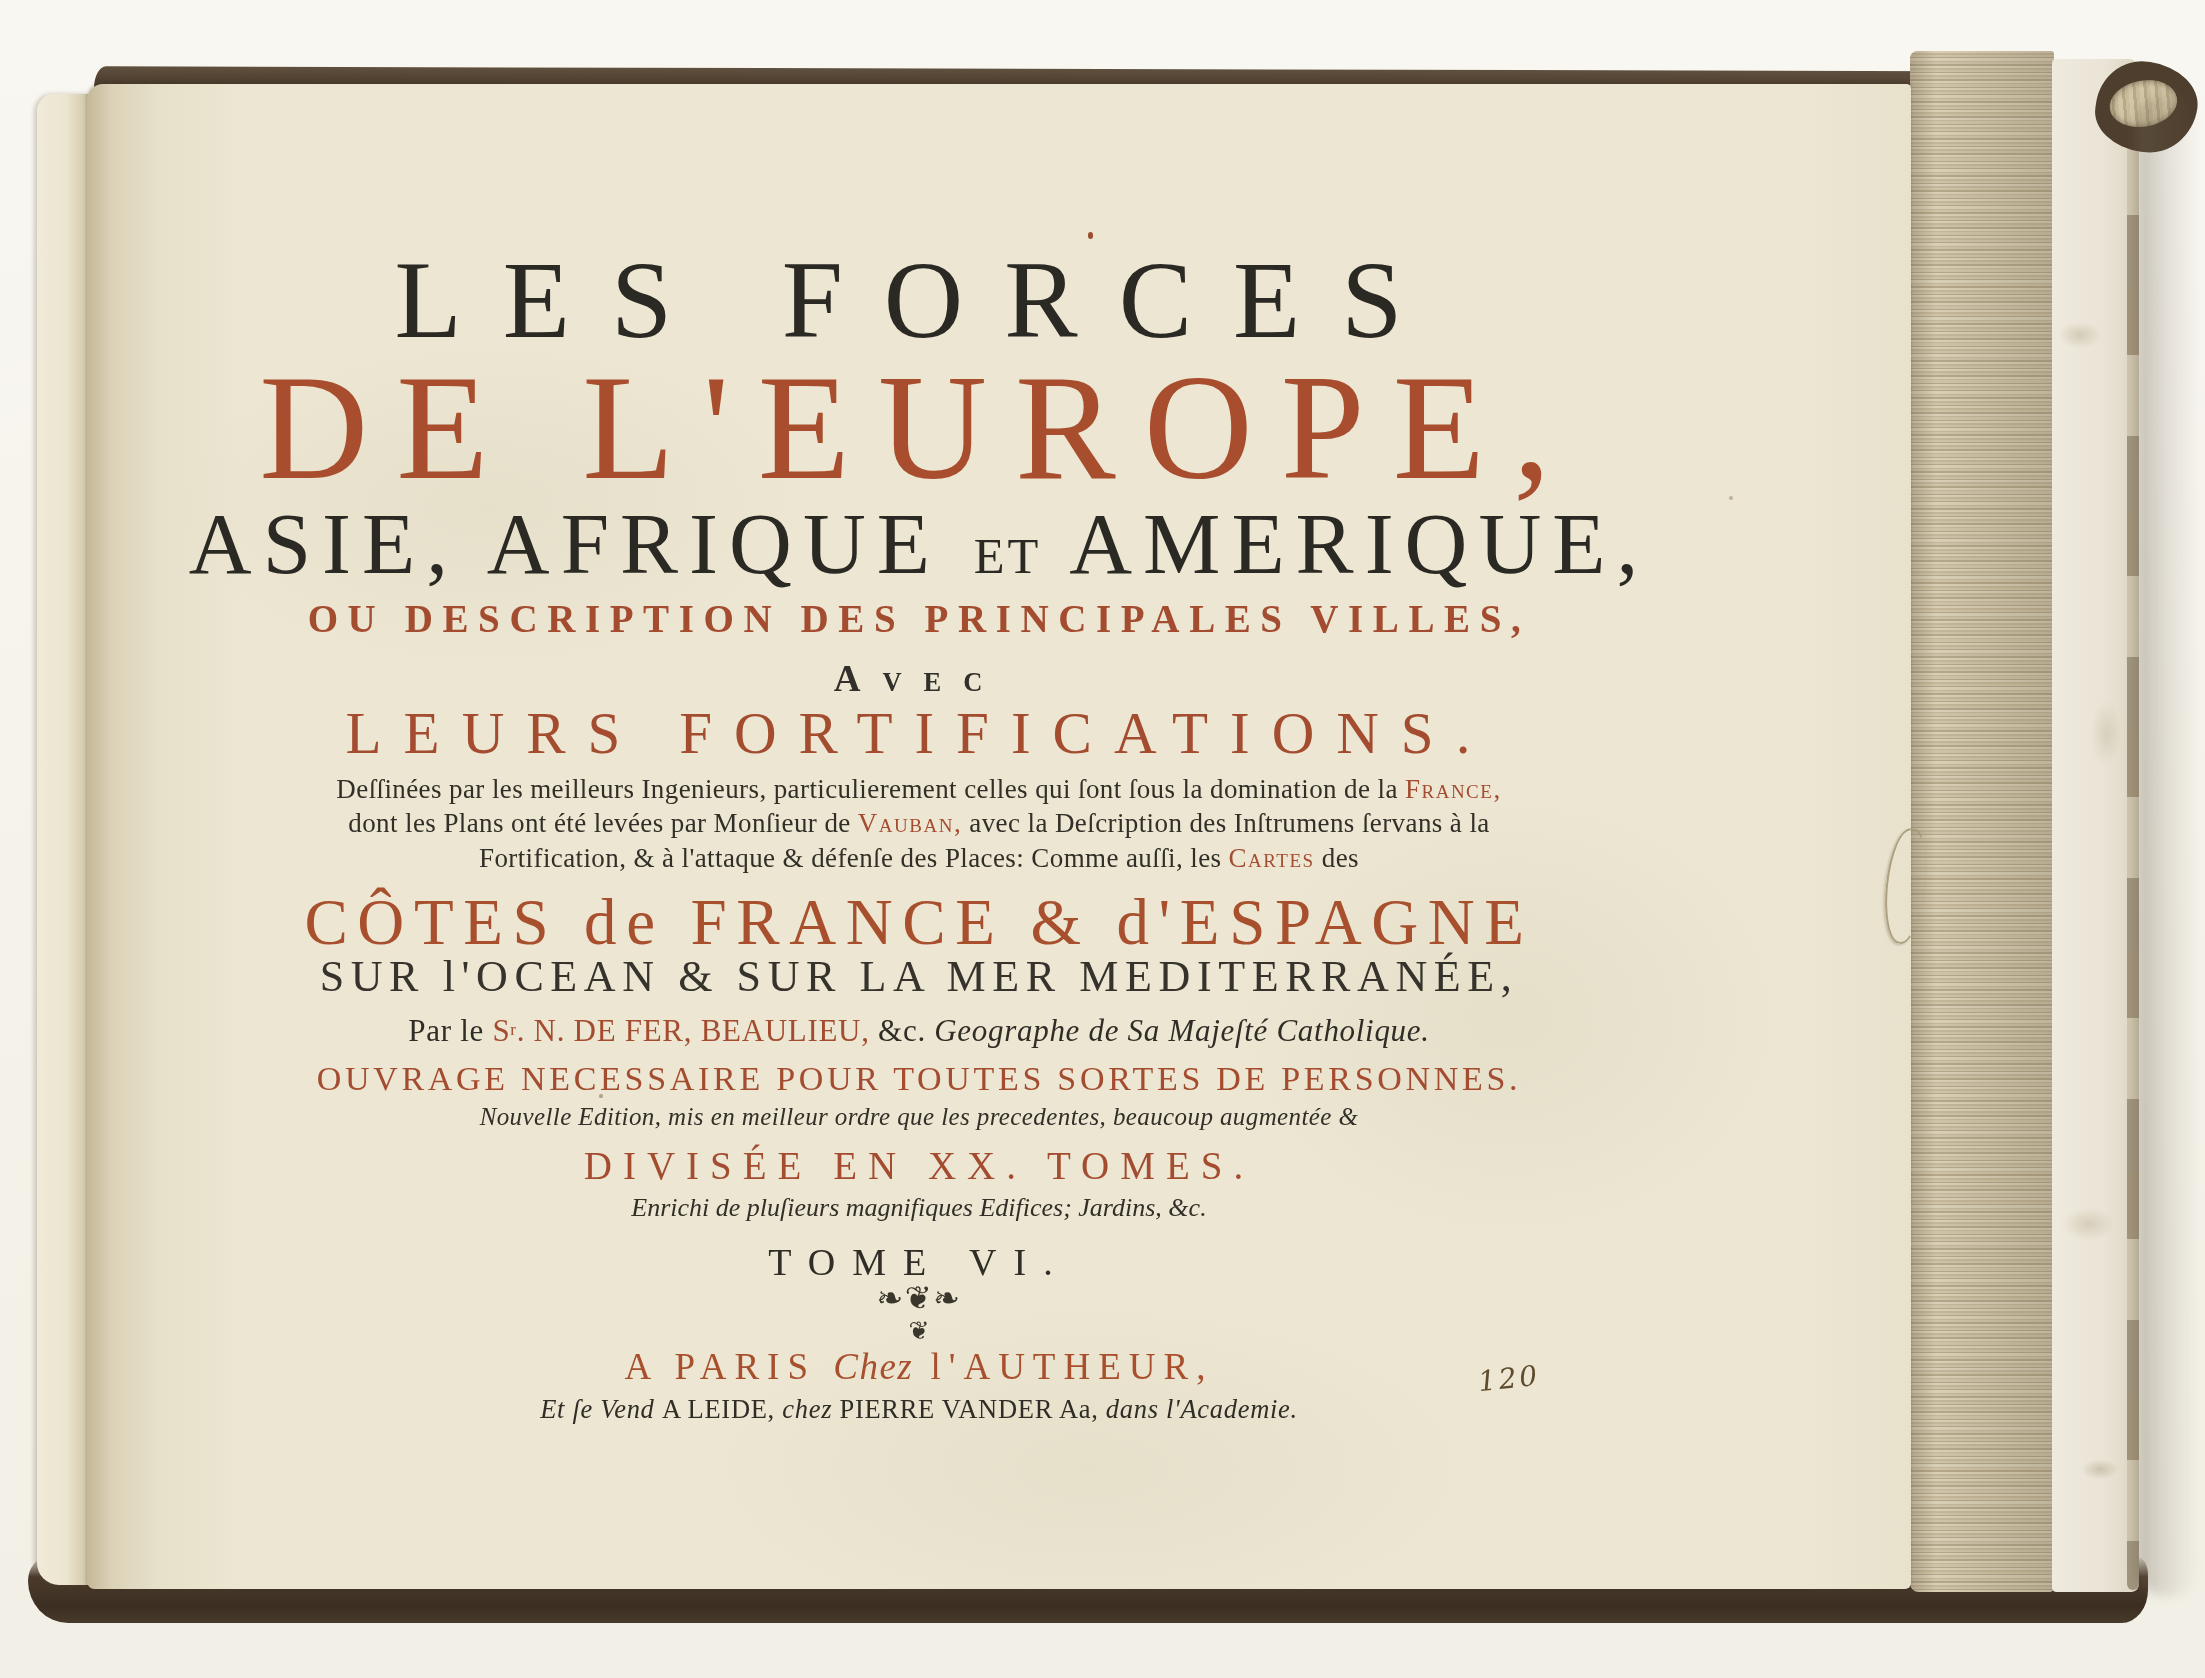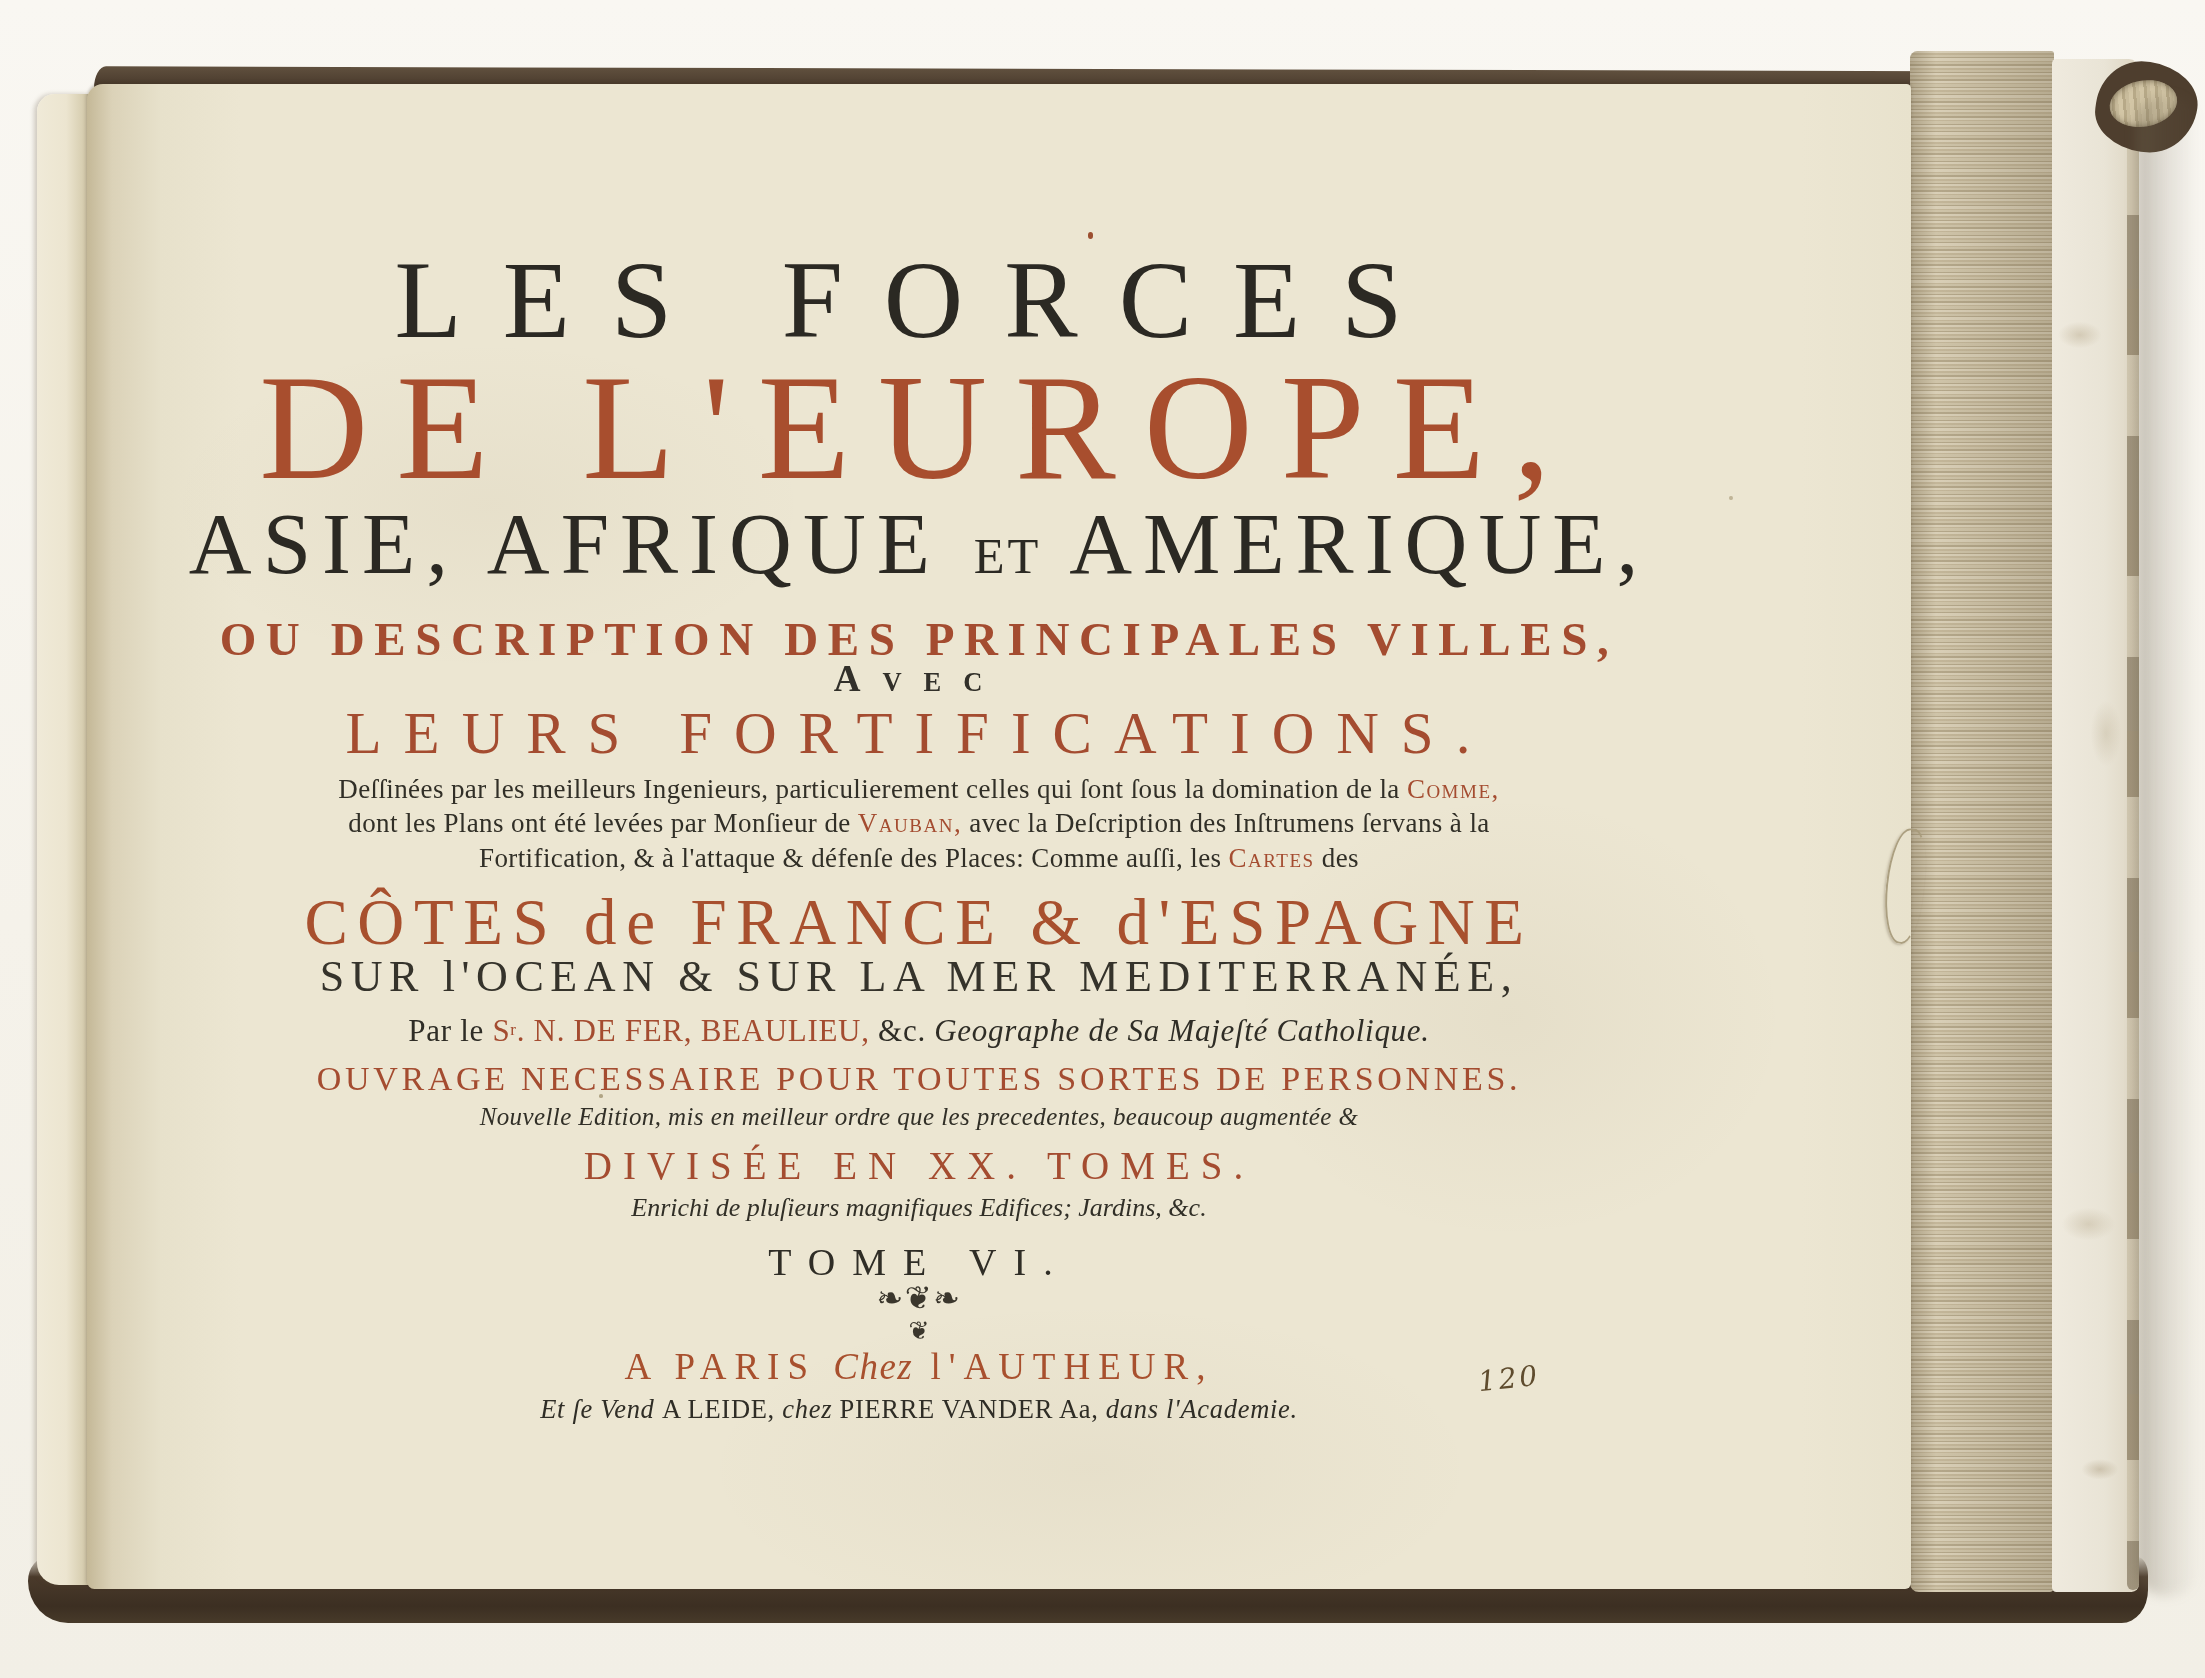--- a/index.html
+++ b/index.html
@@ -97,21 +97,21 @@
   .text-col{position:absolute;left:0;top:0;width:1664px;height:1061px;}
   .line{
     position:absolute;left:0;width:100%;text-align:center;white-space:nowrap;
     color:#2e2c25;
   }
   .red{color:#a44c30;}
   .l-forces{top:153px;font-size:110px;letter-spacing:41px;color:#2b2923;}
   .l-europe{top:256px;font-size:151px;letter-spacing:28px;color:#a84e2e;}
   .l-asie{top:409px;font-size:87px;letter-spacing:11px;color:#2b2923;}
   .l-asie .small-et{font-size:.58em;letter-spacing:.06em;}
-  .l-oudesc{top:512px;font-size:47px;letter-spacing:9.6px;color:#a44c30;font-weight:bold;margin-top:16px;}
+  .l-oudesc{top:512px;font-size:39px;letter-spacing:9.6px;color:#a44c30;font-weight:bold;}
   .l-avec{top:573px;font-size:26.5px;letter-spacing:22px;color:#32302a;font-weight:bold;}
   .l-avec::first-letter{font-size:1.4em;}
   .l-leurs{top:615px;font-size:59px;letter-spacing:22px;color:#a44c30;}
   .l-para{font-size:27px;letter-spacing:0.4px;color:#312f27;}
   .l-para .sc{font-variant:small-caps;letter-spacing:1.5px;}
   .l-p1{top:690px;}
   .l-p2{top:724px;}
   .l-p3{top:759px;}
   .l-cotes{top:801px;font-size:65px;letter-spacing:9.6px;color:#a8502e;}
   .l-ocean{top:867px;font-size:44px;letter-spacing:6.6px;color:#35332b;}
@@ -164,21 +164,21 @@
       <div class="line l-europe">DE L'EUROPE,</div>
 
       <div class="line l-asie"><span>ASIE, AFRIQUE </span><span class="small-et">ET</span><span> AMERIQUE,</span></div>
 
       <div class="line l-oudesc">OU DESCRIPTION DES PRINCIPALES VILLES,</div>
 
       <div class="line l-avec">AVEC</div>
 
       <div class="line l-leurs">LEURS FORTIFICATIONS.</div>
 
-      <div class="line l-para l-p1"><span>Deſſinées par les meilleurs Ingenieurs, particulierement celles qui ſont ſous la domination de la </span><span class="red sc">Comme,</span></div>
+      <div class="line l-para l-p1"><span>Deſſinées par les meilleurs Ingenieurs, particulierement celles qui ſont ſous la domination de la </span><span class="red sc">France,</span></div>
 
       <div class="line l-para l-p2"><span>dont les Plans ont été levées par Monſieur de </span><span class="red sc">Vauban,</span><span> avec la Deſcription des Inſtrumens ſervans à la</span></div>
 
       <div class="line l-para l-p3"><span>Fortification, &amp; à l'attaque &amp; défenſe des Places: Comme auſſi, les </span><span class="red sc">Cartes</span><span> des</span></div>
 
       <div class="line l-cotes">CÔTES de FRANCE &amp; d'ESPAGNE</div>
 
       <div class="line l-ocean">SUR l'OCEAN &amp; SUR LA MER MEDITERRANÉE,</div>
 
       <div class="line l-parle"><span>Par le </span><span class="red">S</span><sup class="red">r</sup><span class="red">. N. DE FER, BEAULIEU,</span><span> &amp;c. </span><span class="it">Geographe de Sa Majeſté Catholique.</span></div>

